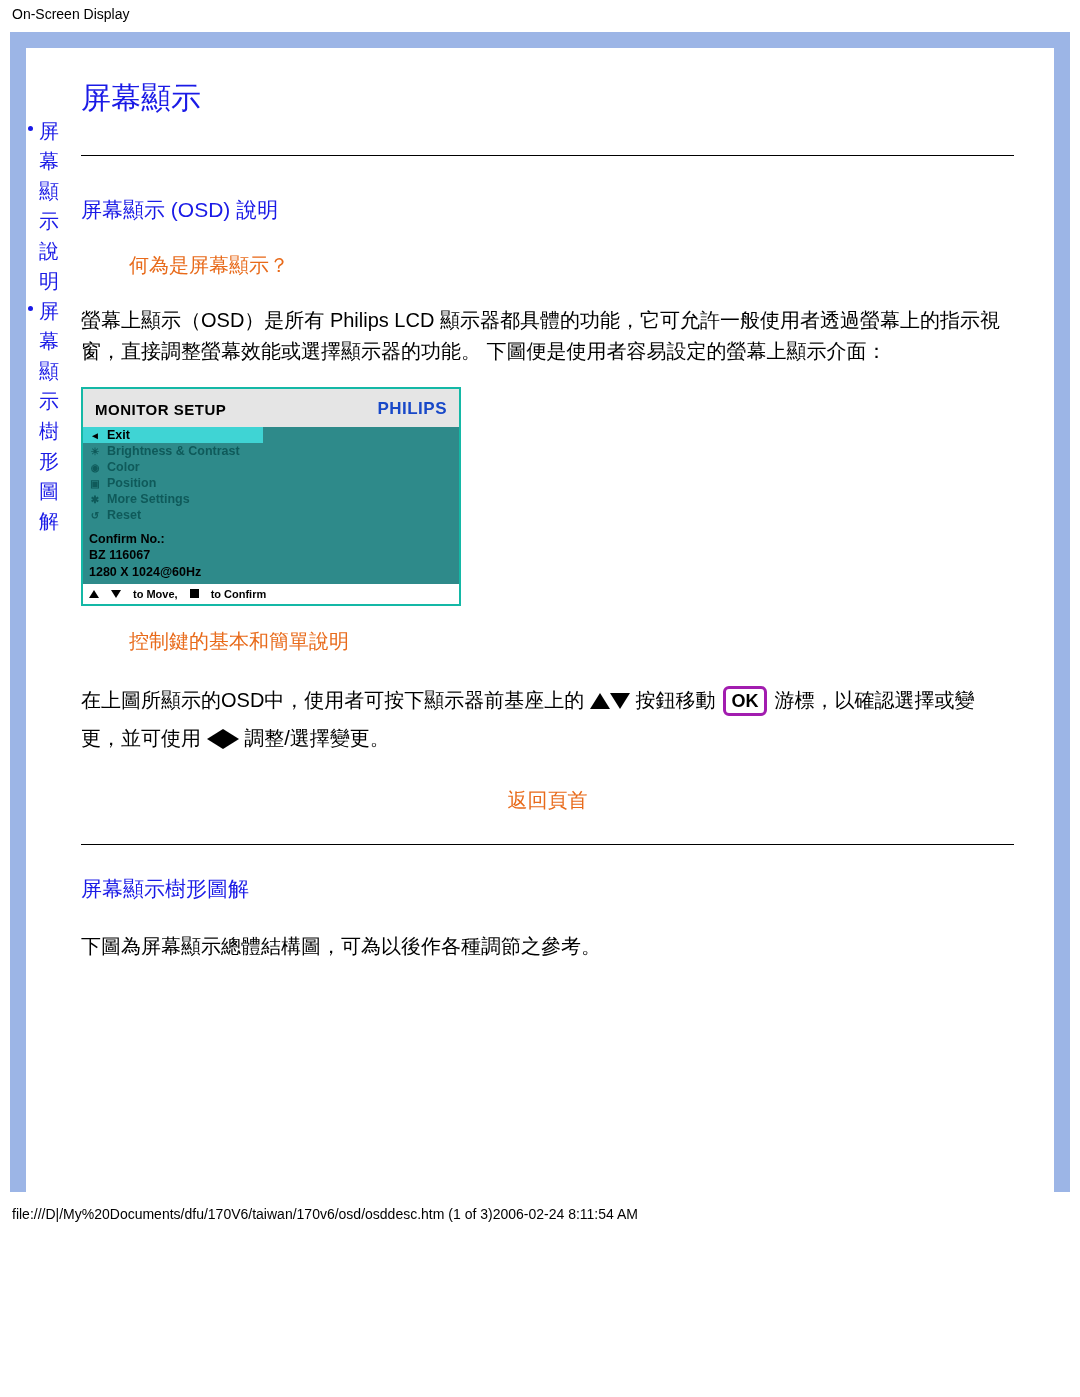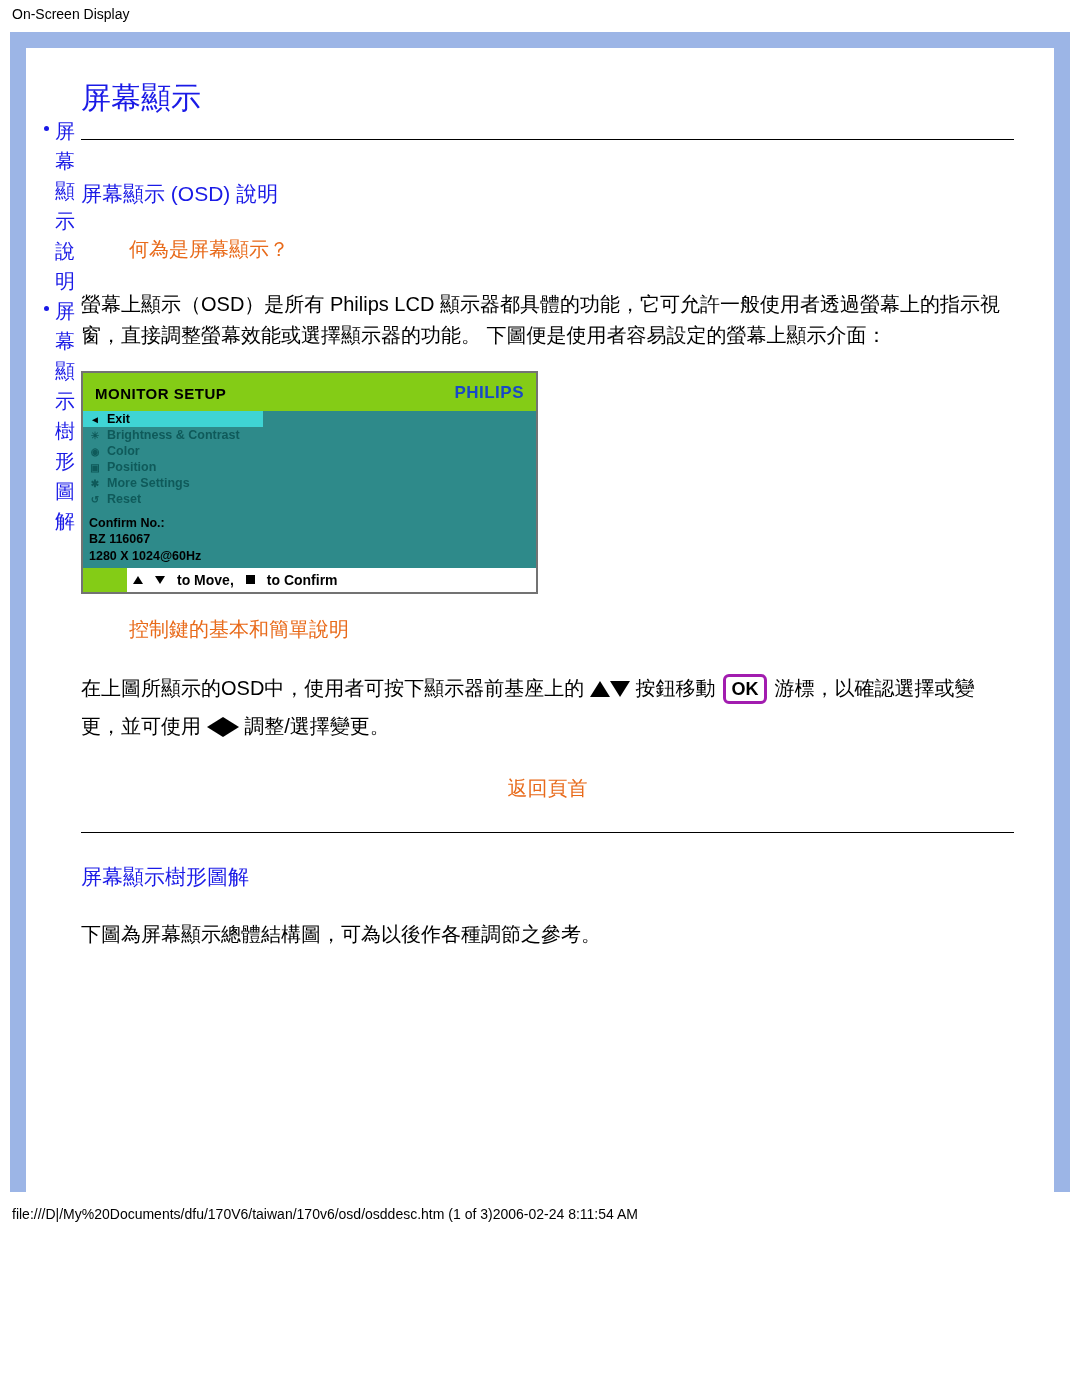--- a/index.html
+++ b/index.html
@@ -23,21 +23,21 @@
     position: relative;
   }
   .content-wrap {
     display: flex;
     padding: 30px 0 0 0;
   }
   .sidebar {
     width: 55px;
     flex: none;
     padding-top: 38px;
-    padding-left: 28px;
+    padding-left: 12px;
   }
   .sidebar a {
     display: block;
     color: #1a1ae6;
     text-decoration: none;
     font-size: 20px;
     line-height: 1.5;
     text-align: center;
     width: 22px;
   }
@@ -54,21 +54,21 @@
     border-radius: 50%;
   }
   .main {
     flex: 1;
     padding-right: 40px;
   }
   h1.page-title {
     color: #1a1ae6;
     font-size: 30px;
     font-weight: normal;
-    margin-bottom: 20px;
+    margin-bottom: 36px;
   }
   hr {
     border: none;
     border-top: 1px solid #000;
     margin: 12px 0 40px 0;
   }
   hr.short-gap { margin-bottom: 24px; }
   .sub-blue {
     color: #1a1ae6;
     font-size: 21px;
@@ -82,24 +82,24 @@
     margin-bottom: 26px;
     margin-left: 48px;
   }
   .body-text {
     color: #000;
     font-size: 20px;
     line-height: 1.55;
     margin-bottom: 20px;
   }
   .osd-box {
-    width: 457px;
-    border: 2px solid #737373;
+    width: 380px;
+    border: 2px solid #14b8a6;
     margin-bottom: 22px;
-    background: #84cc16;
+    background: #e5e5e5;
     font-family: Arial, sans-serif;
   }
   .osd-header {
     display: flex;
     justify-content: space-between;
     align-items: center;
     padding: 10px 12px 8px 12px;
   }
   .osd-header .ms {
     font-weight: bold;
@@ -146,27 +146,26 @@
     background: #2e8a8a;
     color: #000;
     font-size: 12.5px;
     font-weight: bold;
     padding: 8px 6px 4px 6px;
     line-height: 1.3;
   }
   .osd-footer {
     background: #fff;
     padding: 4px 6px;
-    font-size: 14px;
+    font-size: 11px;
     font-weight: bold;
     color: #000;
     display: flex;
     align-items: center;
     gap: 12px;
-    margin-left: 44px;
   }
   .tri-up { display:inline-block; width:0;height:0;border-left:5px solid transparent;border-right:5px solid transparent;border-bottom:8px solid #000; }
   .tri-down { display:inline-block; width:0;height:0;border-left:5px solid transparent;border-right:5px solid transparent;border-top:8px solid #000; }
   .tri-up-b { display:inline-block; width:0;height:0;border-left:10px solid transparent;border-right:10px solid transparent;border-bottom:16px solid #000; vertical-align: middle;}
   .tri-down-b { display:inline-block; width:0;height:0;border-left:10px solid transparent;border-right:10px solid transparent;border-top:16px solid #000; vertical-align: middle;}
   .tri-left-b { display:inline-block; width:0;height:0;border-top:10px solid transparent;border-bottom:10px solid transparent;border-right:16px solid #000; vertical-align: middle;}
   .tri-right-b { display:inline-block; width:0;height:0;border-top:10px solid transparent;border-bottom:10px solid transparent;border-left:16px solid #000; vertical-align: middle;}
   .sq { display:inline-block; width:9px; height:9px; background:#000; }
   .ok-badge {
     display: inline-flex;

